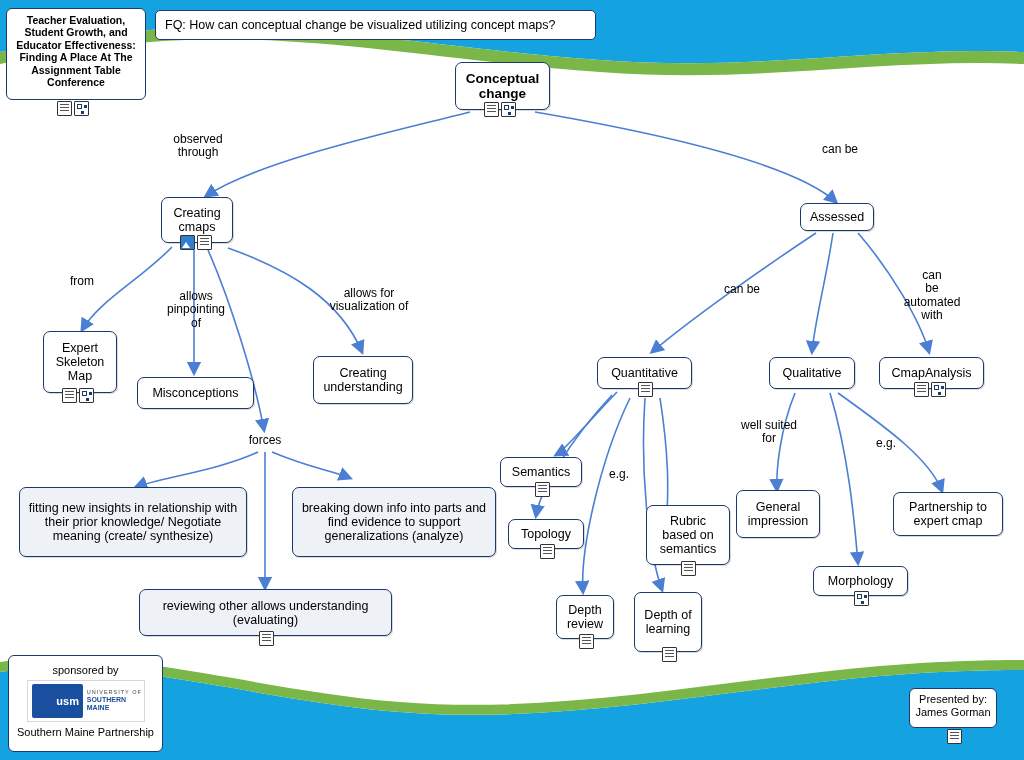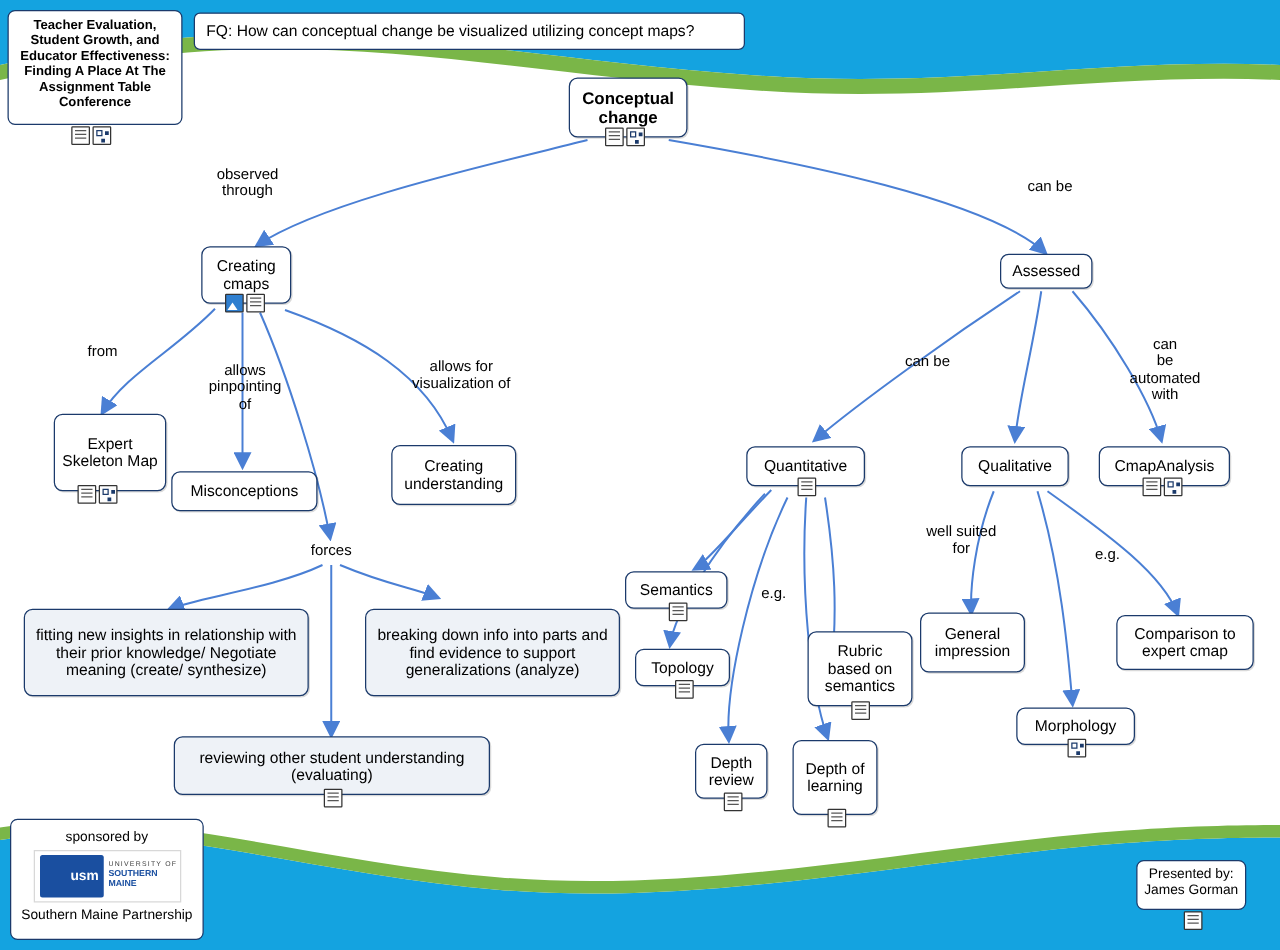--- a/index.html
+++ b/index.html
@@ -234,21 +234,21 @@
   </div>
   <div class="icons" style="left:180px;top:235px;">
     <span class="ic img"></span>
     <span class="ic doc"></span>
   </div>
 
   <div class="node white" style="left:800px;top:203px;width:74px;height:28px;">
     <span>Assessed</span>
   </div>
 
-  <div class="node white" style="left:43px;top:331px;width:90px;height:62px;">
+  <div class="node white" style="left:43px;top:331px;width:74px;height:62px;">
     <span>Expert Skeleton Map</span>
   </div>
   <div class="icons" style="left:62px;top:388px;">
     <span class="ic doc"></span>
     <span class="ic map"></span>
   </div>
 
   <div class="node white" style="left:137px;top:377px;width:117px;height:32px;">
     <span>Misconceptions</span>
   </div>
@@ -316,33 +316,33 @@
   </div>
 
   <div class="node white" style="left:813px;top:566px;width:95px;height:30px;">
     <span>Morphology</span>
   </div>
   <div class="icons" style="left:854px;top:591px;">
     <span class="ic map"></span>
   </div>
 
   <div class="node white" style="left:893px;top:492px;width:110px;height:44px;">
-    <span>Comparison to expert cmap</span>
+    <span>Partnership to expert cmap</span>
   </div>
 
   <div class="node" style="left:19px;top:487px;width:228px;height:70px;background:#eef2f7;">
     <span>fitting new insights in relationship with their prior knowledge/ Negotiate meaning (create/ synthesize)</span>
   </div>
 
   <div class="node" style="left:292px;top:487px;width:204px;height:70px;background:#eef2f7;">
     <span>breaking down info into parts and find evidence to support generalizations (analyze)</span>
   </div>
 
   <div class="node" style="left:139px;top:589px;width:253px;height:47px;background:#eef2f7;">
-    <span>reviewing other student understanding (evaluating)</span>
+    <span>reviewing other allows understanding (evaluating)</span>
   </div>
   <div class="icons" style="left:259px;top:631px;">
     <span class="ic doc"></span>
   </div>
 
   <div class="lbl" style="left:163px;top:133px;width:70px;">observed
 through</div>
   <div class="lbl" style="left:815px;top:143px;width:50px;">can be</div>
   <div class="lbl" style="left:61px;top:275px;width:42px;">from</div>
   <div class="lbl" style="left:158px;top:290px;width:76px;">allows

